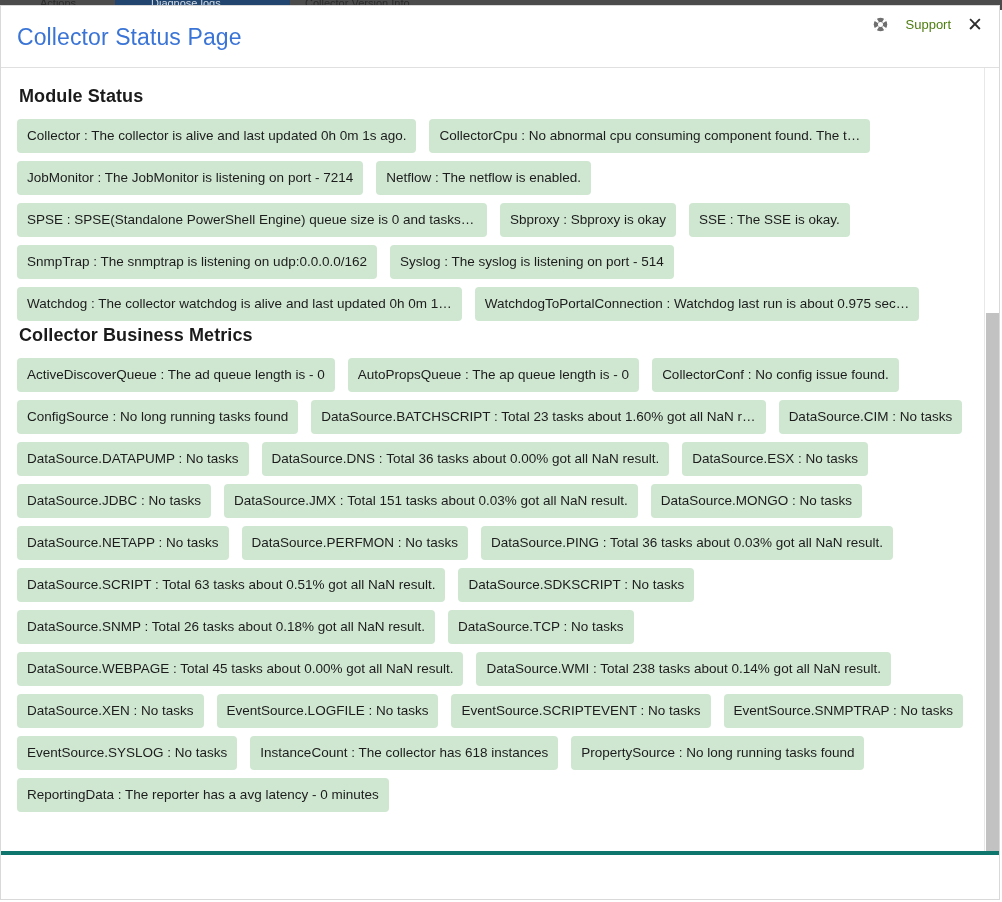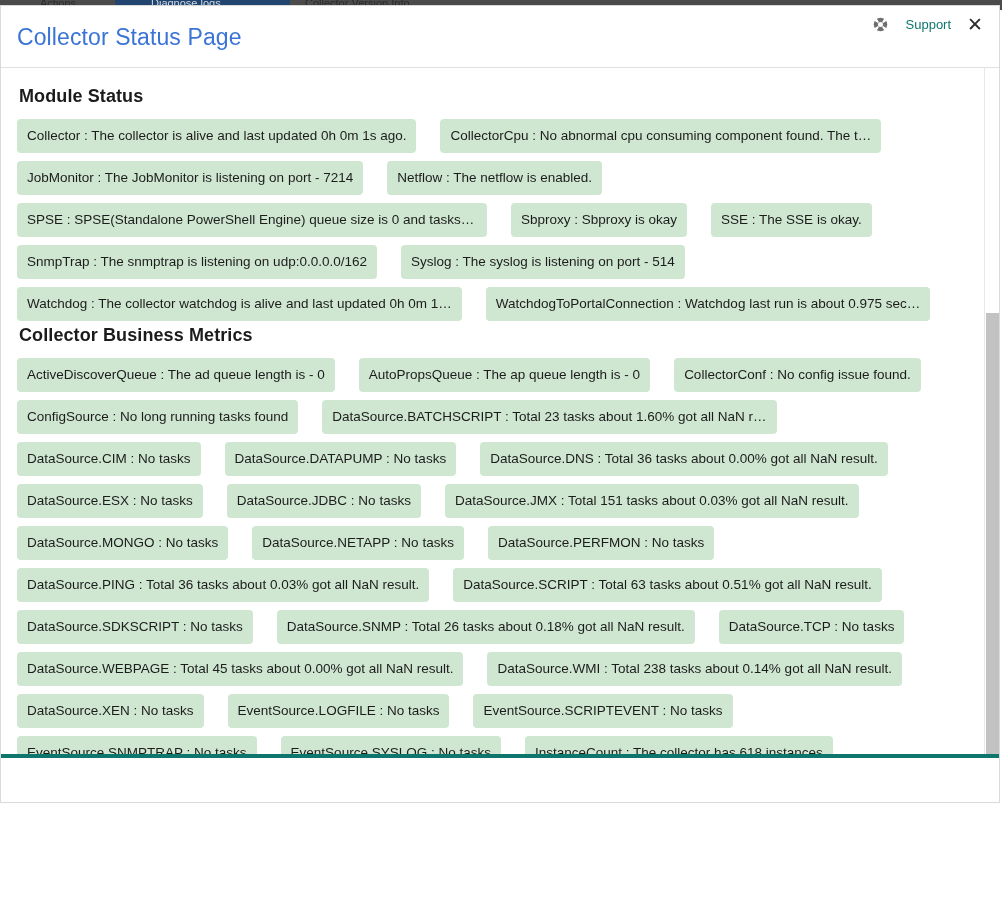--- a/index.html
+++ b/index.html
@@ -41,21 +41,21 @@
     background: #21456e;
     color: #cfd9e6;
   }
 
   
   #modal {
     position: absolute;
     top: 5px;
     left: 0px;
     width: 1000px;
-    height: 798px;
+    height: 895px;
     background: #ffffff;
     border: 1px solid #d9d9d9;
     box-sizing: border-box;
     display: flex;
     flex-direction: column;
   }
 
   
   #modal-header {
     position: relative;
@@ -79,21 +79,21 @@
     right: 14px;
     top: 8px;
     display: flex;
     align-items: center;
     gap: 14px;
   }
   #support-link {
     display: flex;
     align-items: center;
     gap: 18px;
-    color: #0f766e;
+    color: #4d7c0f;
     font-size: 13px;
     cursor: pointer;
     user-select: none;
   }
   #support-link svg { display: block; }
   #close-button {
     color: #2d2d2d;
     font-size: 19px;
     line-height: 19px;
     cursor: pointer;
@@ -119,21 +119,21 @@
     font-weight: bold;
     color: #1b1b1b;
     margin: 4px 0 12px 2px;
     letter-spacing: 0.1px;
   }
   #section-metrics .section-title { margin-top: 4px; }
 
   .pill-group {
     display: flex;
     flex-wrap: wrap;
-    gap: 8px 24px;
+    gap: 8px 13px;
     margin-bottom: 0;
     max-width: 956px;
   }
   .pill {
     background: #cfe7d1;
     color: #1c1c1c;
     font-size: 13.5px;
     line-height: 16px;
     padding: 9px 10px;
     border-radius: 4px;

